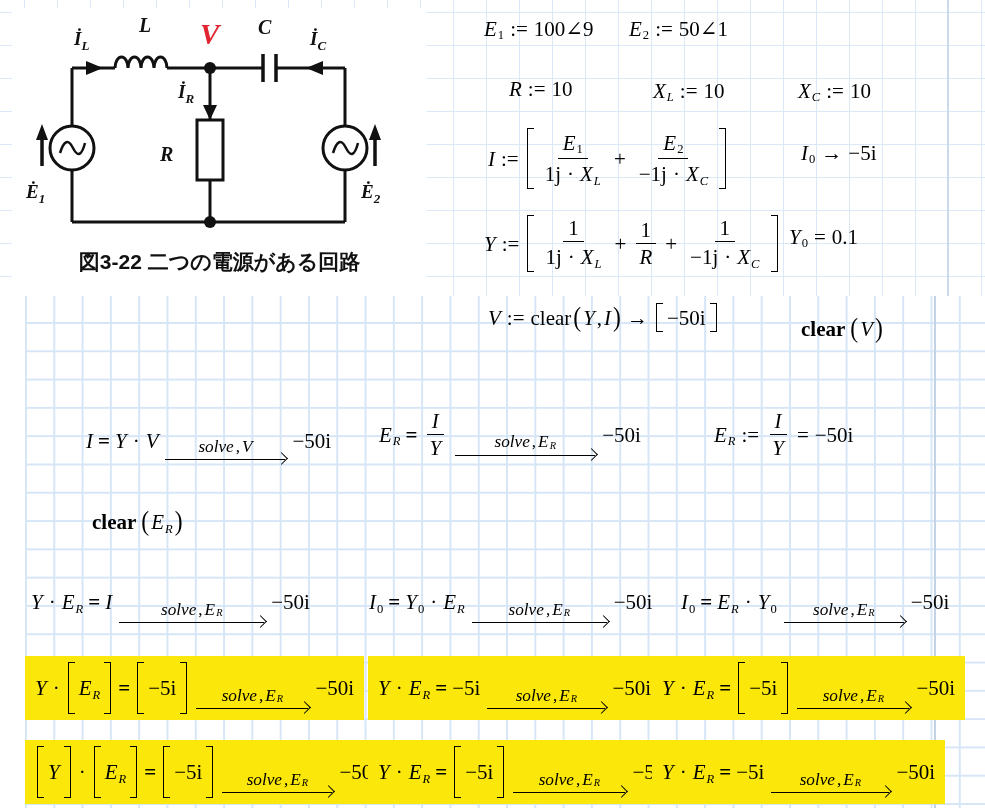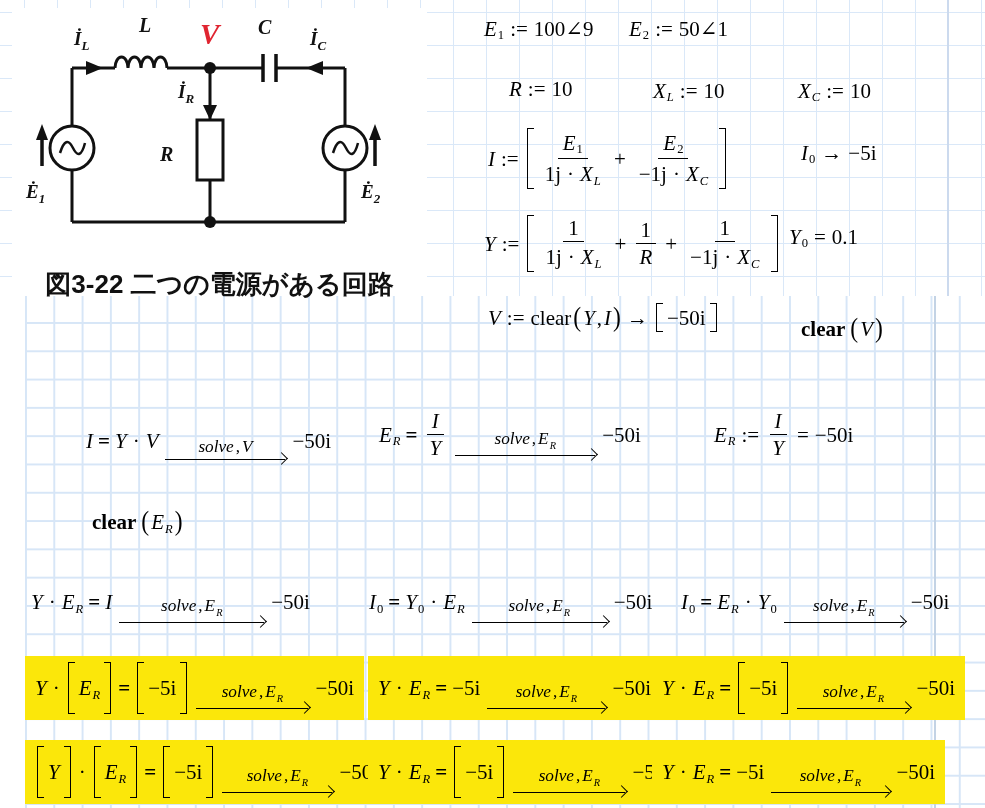--- a/index.html
+++ b/index.html
@@ -15,39 +15,39 @@
                      linear-gradient(90deg,#d7e6f7 1.5px,transparent 1.5px);
     background-size:28.3px 28.3px;background-position:25px 26px;}
   .lmargin{position:absolute;left:0;top:296px;width:25px;height:512px;background:#fff;}
   .pbv1{position:absolute;left:934px;top:296px;width:2px;height:512px;background:#c3d3e5;}
   .pbv2{position:absolute;left:947px;top:0;width:2px;height:296px;background:#ccdaee;}
 
   
   .figure{position:absolute;left:12px;top:8px;width:415px;height:288px;background:#ffffff;}
   .figure svg{display:block;}
   .caption{text-align:center;font-family:"Liberation Sans","DejaVu Sans",sans-serif;
-           font-weight:bold;font-size:26px;margin-top:19px;color:#111;}
+           font-weight:bold;font-size:21px;margin-top:0;color:#111;}
 
   
   .expr{position:absolute;display:flex;align-items:center;font-size:21px;white-space:pre;line-height:1.25;}
   .expr.hl{background:#fbe70a;padding:6px 9px;}
   .mi{font-style:italic;margin:0 1px;}
   .mr{font-style:normal;margin:0 1px;}
   .mbd{font-weight:bold;margin:13px 4px;}
   .mop{margin:0 5px;}
   .mp{font-size:1.12em;display:inline-block;transform:scaleY(1.18);margin:0 1px;}
   .msub{font-size:0.6em;margin-top:1.15em;margin-left:0;margin-right:1px;}
   .brk{align-self:stretch;width:6px;border:1.8px solid #000;margin:0 3px;}
   .brkl{border-right:0;}
   .brkr{border-left:0;}
   .frac{display:inline-flex;flex-direction:column;align-items:center;margin:0 3px;}
   .fnum,.fden{display:inline-flex;align-items:center;justify-content:center;padding:0 4px;}
   .fnum{border-bottom:1.8px solid #000;}
   .solve{display:inline-flex;flex-direction:column;align-items:center;margin:0 6px;transform:translateY(7px);}
-  .albl{font-style:italic;font-size:0.82em;display:inline-flex;align-items:flex-start;padding:0 12px;}
+  .albl{font-style:italic;font-size:0.82em;display:inline-flex;align-items:flex-end;padding:0 12px;}
   .albl .mi{font-style:italic;}
   .arrline{align-self:stretch;height:0;border-bottom:1.8px solid #000;position:relative;margin-top:2px;}
   .arrline::after{content:"";position:absolute;right:-1px;top:-5px;width:8px;height:8px;
     border-top:1.8px solid #000;border-right:1.8px solid #000;transform:rotate(45deg);}
 </style>
 </head>
 <body>
 
 <div class="sheet">
   <div class="grid grid-top"></div>

